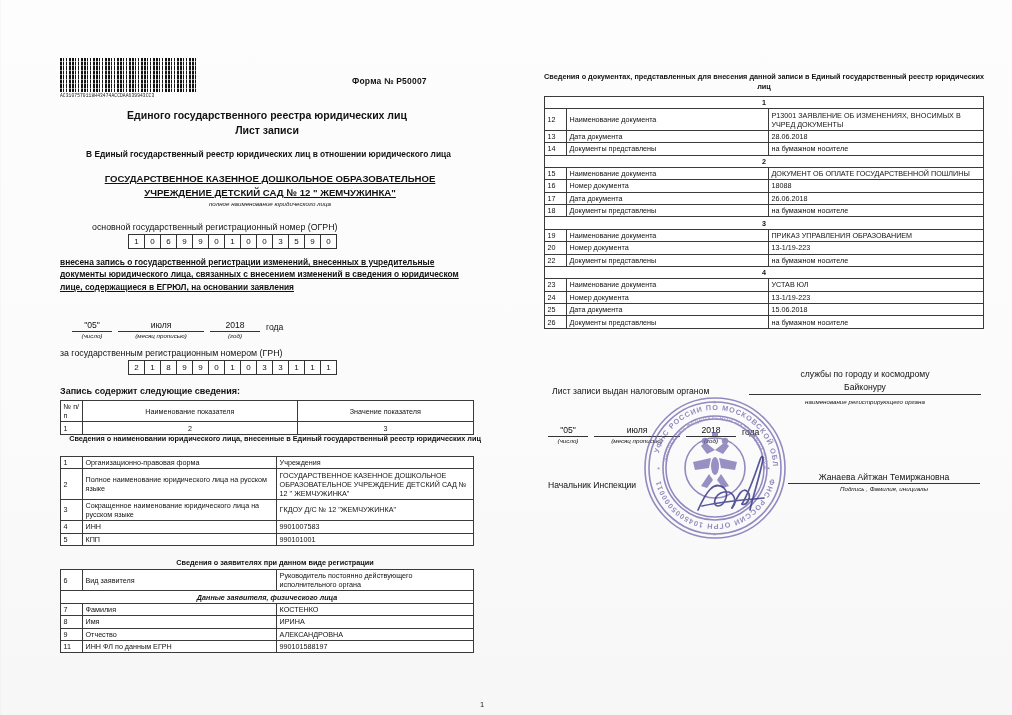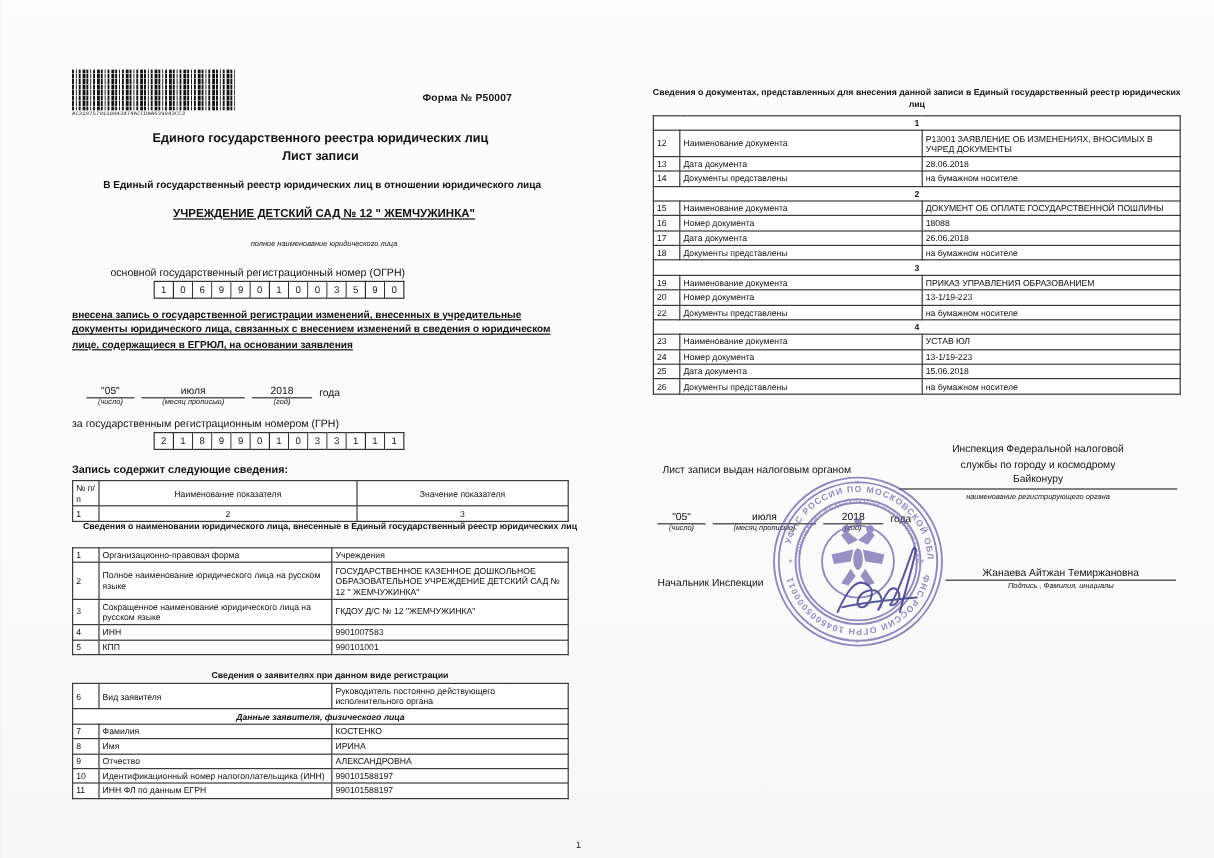--- a/index.html
+++ b/index.html
@@ -211,20 +211,21 @@
   <div class="doc-title">
     <div>Единого государственного реестра юридических лиц</div>
     <div>Лист записи</div>
   </div>
 
   <div class="intro">
     <span class="ind"></span><span>В Единый государственный реестр юридических лиц в отношении юридического лица</span>
   </div>
 
   <div class="org-name">
+    <div><span>ГОСУДАРСТВЕННОЕ КАЗЕННОЕ ДОШКОЛЬНОЕ ОБРАЗОВАТЕЛЬНОЕ</span></div>
     <div><span>УЧРЕЖДЕНИЕ ДЕТСКИЙ САД № 12 " ЖЕМЧУЖИНКА"</span></div>
   </div>
   <div class="cap-under">полное наименование юридического лица</div>
 
   <div class="lbl-ogrn">основной государственный регистрационный номер (ОГРН)</div>
   <div class="digitrow" id="ogrn-boxes">
       <div class="cell">1</div>
       <div class="cell">0</div>
       <div class="cell">6</div>
       <div class="cell">9</div>
@@ -347,25 +348,20 @@
             <td class="num">8</td>
             <td class="nm">Имя</td>
             <td>ИРИНА</td>
           </tr>
           <tr>
             <td class="num">9</td>
             <td class="nm">Отчество</td>
             <td>АЛЕКСАНДРОВНА</td>
           </tr>
           <tr>
-            <td class="num">10</td>
-            <td class="nm">Идентификационный номер налогоплательщика (ИНН)</td>
-            <td>990101588197</td>
-          </tr>
-          <tr>
             <td class="num">11</td>
             <td class="nm">ИНН ФЛ по данным ЕГРН</td>
             <td>990101588197</td>
           </tr>
         </tbody>
       </table>
   </div>
 
   <div class="pgnum" id="pg1">1</div>
 </div>
@@ -459,21 +455,20 @@
             <td class="nm">Документы представлены</td>
             <td>на бумажном носителе</td>
           </tr>
         </tbody>
       </table>
   </div>
 
   <div class="issued">
     <div class="left">Лист записи выдан налоговым органом</div>
     <div class="right">
-      <div>Инспекция Федеральной налоговой</div>
       <div>службы по городу и космодрому</div>
       <div class="line">Байконуру</div>
       <div class="cap">наименование регистрирующего органа</div>
     </div>
   </div>
 
   <div class="datearea datearea2">
     <div class="row1">
       <span class="fld f-day">"05"</span>
       <span class="fld f-mon">июля</span>

